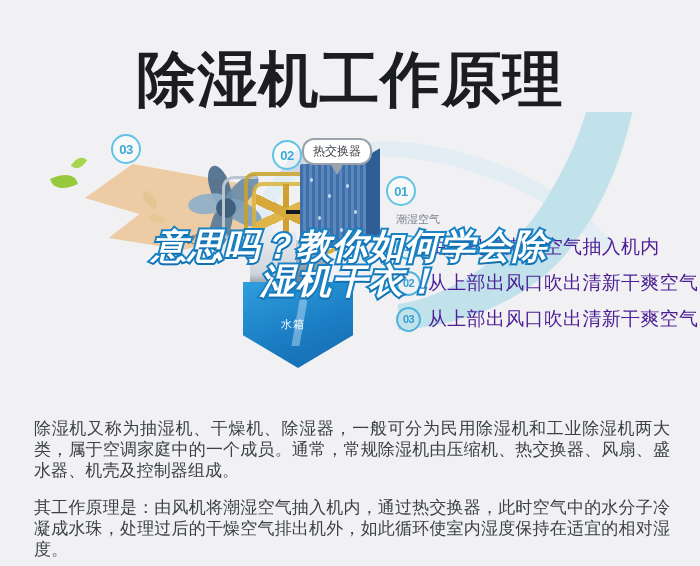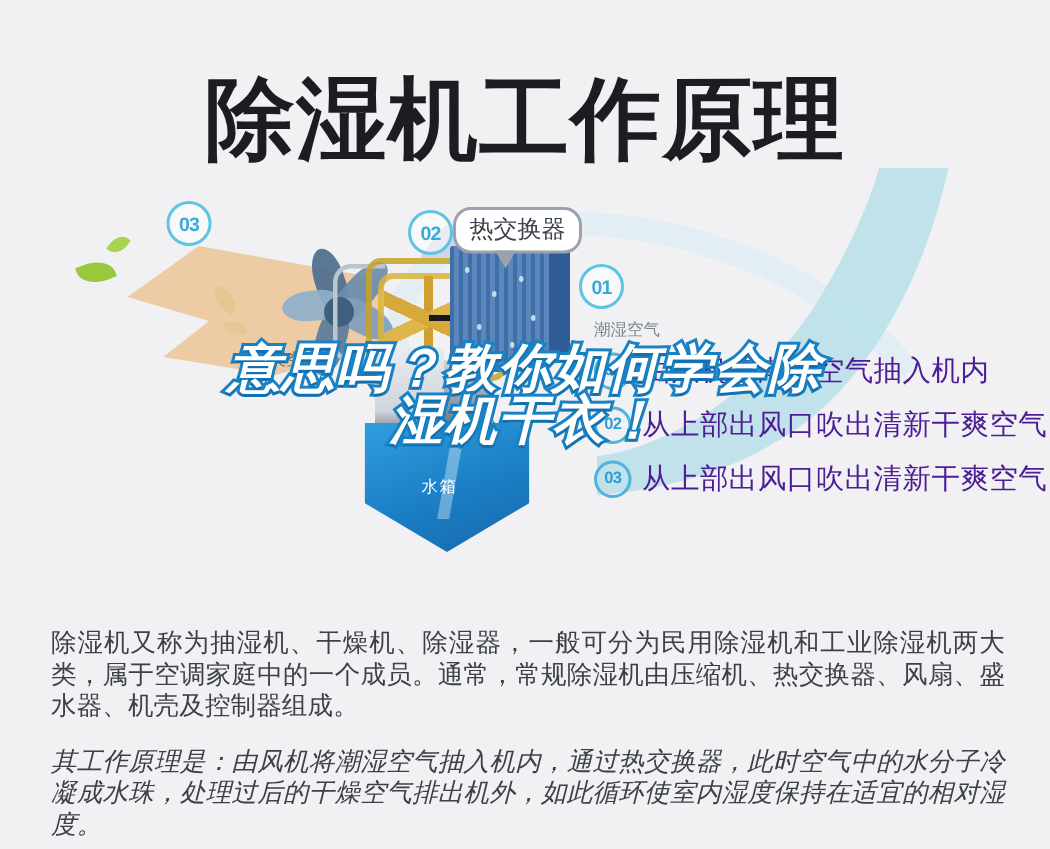--- a/index.html
+++ b/index.html
@@ -316,21 +316,21 @@
   .marker.m03 { left: 111px; top: 22px; }
 
   .callout {
     position: absolute;
     left: 302px;
     top: 26px;
     padding: 3px 9px;
     border: 2px solid #9aa3ad;
     border-radius: 12px;
     background: #ffffff;
-    font-size: 16px;
+    font-size: 12px;
     color: #3c4249;
     white-space: nowrap;
   }
   .callout::after {
     content: "";
     position: absolute;
     left: 26px;
     bottom: -12px;
     width: 0; height: 0;
     border-left: 7px solid transparent;
@@ -415,21 +415,21 @@
     width: 636px;
   }
   .para {
     font-size: 17px;
     line-height: 21px;
     color: #3c4147;
     text-align: justify;
     margin: 0 0 16px 0;
     letter-spacing: .1px;
   }
-  .para:last-child { margin-bottom: 12px; font-style: italic; }
+  .para:last-child { margin-bottom: 12px; }
 </style>
 </head>
 <body>
 
 <div class="page">
 
   <div class="title-band">
     <div class="title-text">除湿机工作原理</div>
   </div>
 

